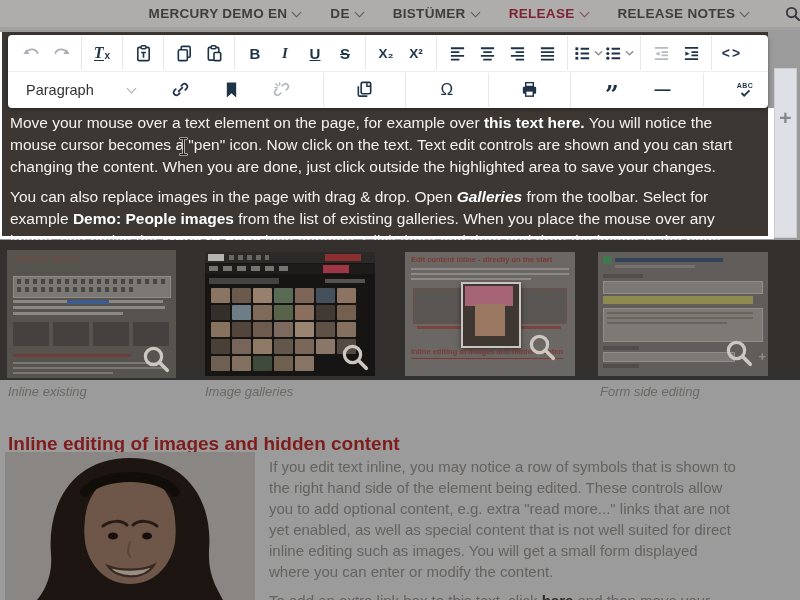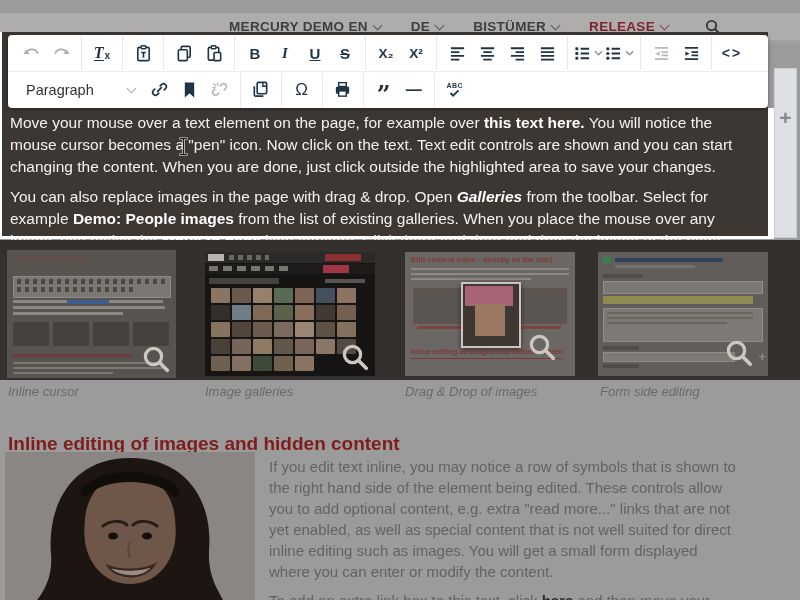--- a/index.html
+++ b/index.html
@@ -1,19 +1,19 @@
 <!DOCTYPE html>
 <html><head>
 <meta charset="utf-8">
 <style>
   html,body{margin:0;padding:0;background:#9b9b9b;font-family:"Liberation Sans","DejaVu Sans",sans-serif;}
   .screen{position:relative;width:800px;height:600px;overflow:hidden;background:#9b9b9b;}
 
   
-  .nav{position:absolute;left:0;top:13px;width:800px;height:30px;background:#aeadac;border-bottom:3px solid #a2a1a0;
+  .nav{position:absolute;left:0;top:0;width:800px;height:30px;background:#aeadac;border-bottom:3px solid #a2a1a0;
        display:flex;align-items:center;justify-content:center;gap:30px;padding-left:150px;box-sizing:border-box;}
   .nav-item{display:flex;align-items:center;gap:6px;font-size:13.5px;font-weight:700;letter-spacing:.3px;color:#3f3e3d;cursor:pointer;white-space:nowrap;}
   .nav-item.active{color:#7e2331;}
   .chev{width:6px;height:6px;border-right:1.6px solid currentColor;border-bottom:1.6px solid currentColor;transform:rotate(45deg);margin-top:-3px;opacity:.75;}
   .nav-search{margin-left:6px;}
 
   
   .editor-dark{position:absolute;left:0;top:32px;width:766px;height:204px;background:#3c3733;border-left:2px solid #fff;}
   .editor-right-border{position:absolute;left:768px;top:108px;width:6px;height:131px;background:#fff;}
   .editor-bottom-border{position:absolute;left:0;top:236px;width:774px;height:3px;background:#fff;}
@@ -22,21 +22,21 @@
   .seg-b{font-weight:700;color:#fff;}
   .seg-i{font-style:italic;}
   .seg-link{font-weight:700;color:#2e2c2a;}
   .ibeam{position:absolute;left:179px;top:137px;}
 
   
   .toolbar{position:absolute;left:8px;top:35px;width:760px;height:73px;background:#fff;border-radius:4px;
            box-shadow:0 1px 4px rgba(0,0,0,.4);box-sizing:border-box;}
   .tb{display:flex;align-items:center;height:37px;padding:0 8px;box-sizing:border-box;}
   .tb.row1{border-bottom:1px solid #edeef0;}
-  .tb.row2{height:35px;}
+  .tb.row2{height:35px;justify-content:space-between;}
   .tb-btn{min-width:28px;height:29px;display:flex;align-items:center;justify-content:center;border-radius:3px;cursor:pointer;
           color:#1f3347;margin:0 1px;user-select:none;}
   .tb-sep{width:1px;height:34px;background:#e5e7ea;margin:0 5px;}
   .g{font-size:15px;font-weight:700;color:#1f3347;}
   .g-i{font-style:italic;font-weight:700;font-family:"Liberation Serif",serif;}
   .g-u{text-decoration:underline;}
   .g-s{text-decoration:line-through;}
   .g-sub{font-size:13.5px;font-weight:700;}
   .g-quote{font-family:"DejaVu Serif",serif;font-size:24px;line-height:10px;padding-top:10px;}
   .g-dash{font-size:16px;font-weight:700;}
@@ -96,20 +96,24 @@
         <span class="chev"></span>
       </div>
     <div class="nav-item">
         <span>BISTÜMER</span>
         <span class="chev"></span>
       </div>
     <div class="nav-item active">
         <span>RELEASE</span>
         <span class="chev"></span>
       </div>
+    <div class="nav-item">
+        <span>RELEASE NOTES</span>
+        <span class="chev"></span>
+      </div>
     <div class="nav-item nav-search">
       <svg width="17" height="17" viewBox="0 0 18 18">
           <circle cx="8" cy="8" r="5" fill="none" stroke="#35383c" stroke-width="2"></circle>
           <path d="M11.8 11.8 L16 16" stroke="#35383c" stroke-width="2.2" stroke-linecap="round"></path>
         </svg>
     </div>
   </div>
 
   <div class="editor-dark"></div>
   <div class="editor-right-border"></div>
@@ -312,21 +316,21 @@
     <p><span>You can also replace images in the page with drag &amp; drop. Open </span><span class="seg-b seg-i">Galleries</span><span> from the toolbar. Select for</span><br><span>example </span><span class="seg-b">Demo: People images</span><span> from the list of existing galleries. When you place the mouse over any</span><br><span>image, you notice the </span><span class="seg-b seg-i">Move to page</span><span> icon appears. Click there and drag and drop the image to the page.</span></p>
   </div>
   <svg class="ibeam" width="9" height="19" viewBox="0 0 9 19">
     <path d="M1.5 1.5 h6 M4.5 1.5 v16 M1.5 17.5 h6" stroke="#f0ede9" stroke-width="2.6" stroke-linecap="round"></path>
     <path d="M1.5 1.5 h6 M4.5 1.5 v16 M1.5 17.5 h6" stroke="#1d1b19" stroke-width="1.3" stroke-linecap="round"></path>
   </svg>
 
   <div class="band"></div>
 
   <div class="thumb t1">
-    <div class="t1-title">Beginners changes</div>
+    <div class="t1-title">Galleries tutorial</div>
     <div id="t1-deco">
         <div style="position: absolute; left: 6px; top: 26px; width: 156px; height: 20px; background: rgb(123, 119, 114); border: 1px solid rgb(143, 139, 134);"></div>
         <div style="position: absolute; left: 10px; top: 29px; width: 148px; height: 5px; background: repeating-linear-gradient(90deg, rgb(74, 70, 66) 0px, rgb(74, 70, 66) 4px, rgb(123, 119, 114) 4px, rgb(123, 119, 114) 8px);"></div>
         <div style="position: absolute; left: 10px; top: 37px; width: 120px; height: 5px; background: repeating-linear-gradient(90deg, rgb(74, 70, 66) 0px, rgb(74, 70, 66) 4px, rgb(123, 119, 114) 4px, rgb(123, 119, 114) 8px);"></div>
         <div style="position: absolute; left: 6px; top: 50px; width: 150px; height: 3px; background: rgb(138, 135, 132);"></div>
         <div style="position: absolute; left: 60px; top: 50px; width: 42px; height: 4px; background: rgb(61, 92, 140);"></div>
         <div style="position: absolute; left: 6px; top: 56px; width: 152px; height: 3px; background: rgb(138, 135, 132);"></div>
         <div style="position: absolute; left: 6px; top: 62px; width: 110px; height: 3px; background: rgb(138, 135, 132);"></div>
         <div style="position: absolute; left: 6px; top: 72px; width: 36px; height: 24px; background: rgb(68, 65, 62);"></div>
         <div style="position: absolute; left: 46px; top: 72px; width: 36px; height: 24px; background: rgb(68, 65, 62);"></div>
@@ -434,23 +438,22 @@
         <div style="position: absolute; left: 5px; top: 112px; width: 36px; height: 4px; background: rgb(80, 77, 75);"></div>
       </div>
     <svg class="mag" style="right:14px;bottom:8px" width="30" height="30" viewBox="0 0 24 24">
         <circle cx="10" cy="10" r="6.5" fill="none" stroke="#ccc7c1" stroke-width="2.6"></circle>
         <path d="M15 15 L21 21" stroke="#ccc7c1" stroke-width="3" stroke-linecap="round"></path>
       </svg>
     <div class="plus-mini">+</div>
   </div>
 
   <div class="captions">
-    <span class="caption cap0">Inline cursor</span>
+    <span class="caption cap0">Inline existing</span>
     <span class="caption cap1">Image galleries</span>
-    <span class="caption cap2">Drag &amp; Drop of images</span>
     <span class="caption cap3">Form side editing</span>
   </div>
 
   <h2 class="sec-heading">Inline editing of images and hidden content</h2>
 
   <div class="portrait">
     <svg width="250" height="148" viewBox="0 0 250 148">
       <rect width="250" height="148" fill="#b0acaa"></rect>
       <path d="M125 6 C66 6 42 54 46 102 C48 126 38 140 32 148 L218 148 C212 136 203 124 204 98 C208 52 184 6 125 6 Z" fill="#251c16"></path>
       <path d="M125 22 C94 22 78 48 79 80 C80 112 100 132 125 132 C150 132 170 112 171 80 C172 48 156 22 125 22 Z" fill="#8d6f5d"></path>

